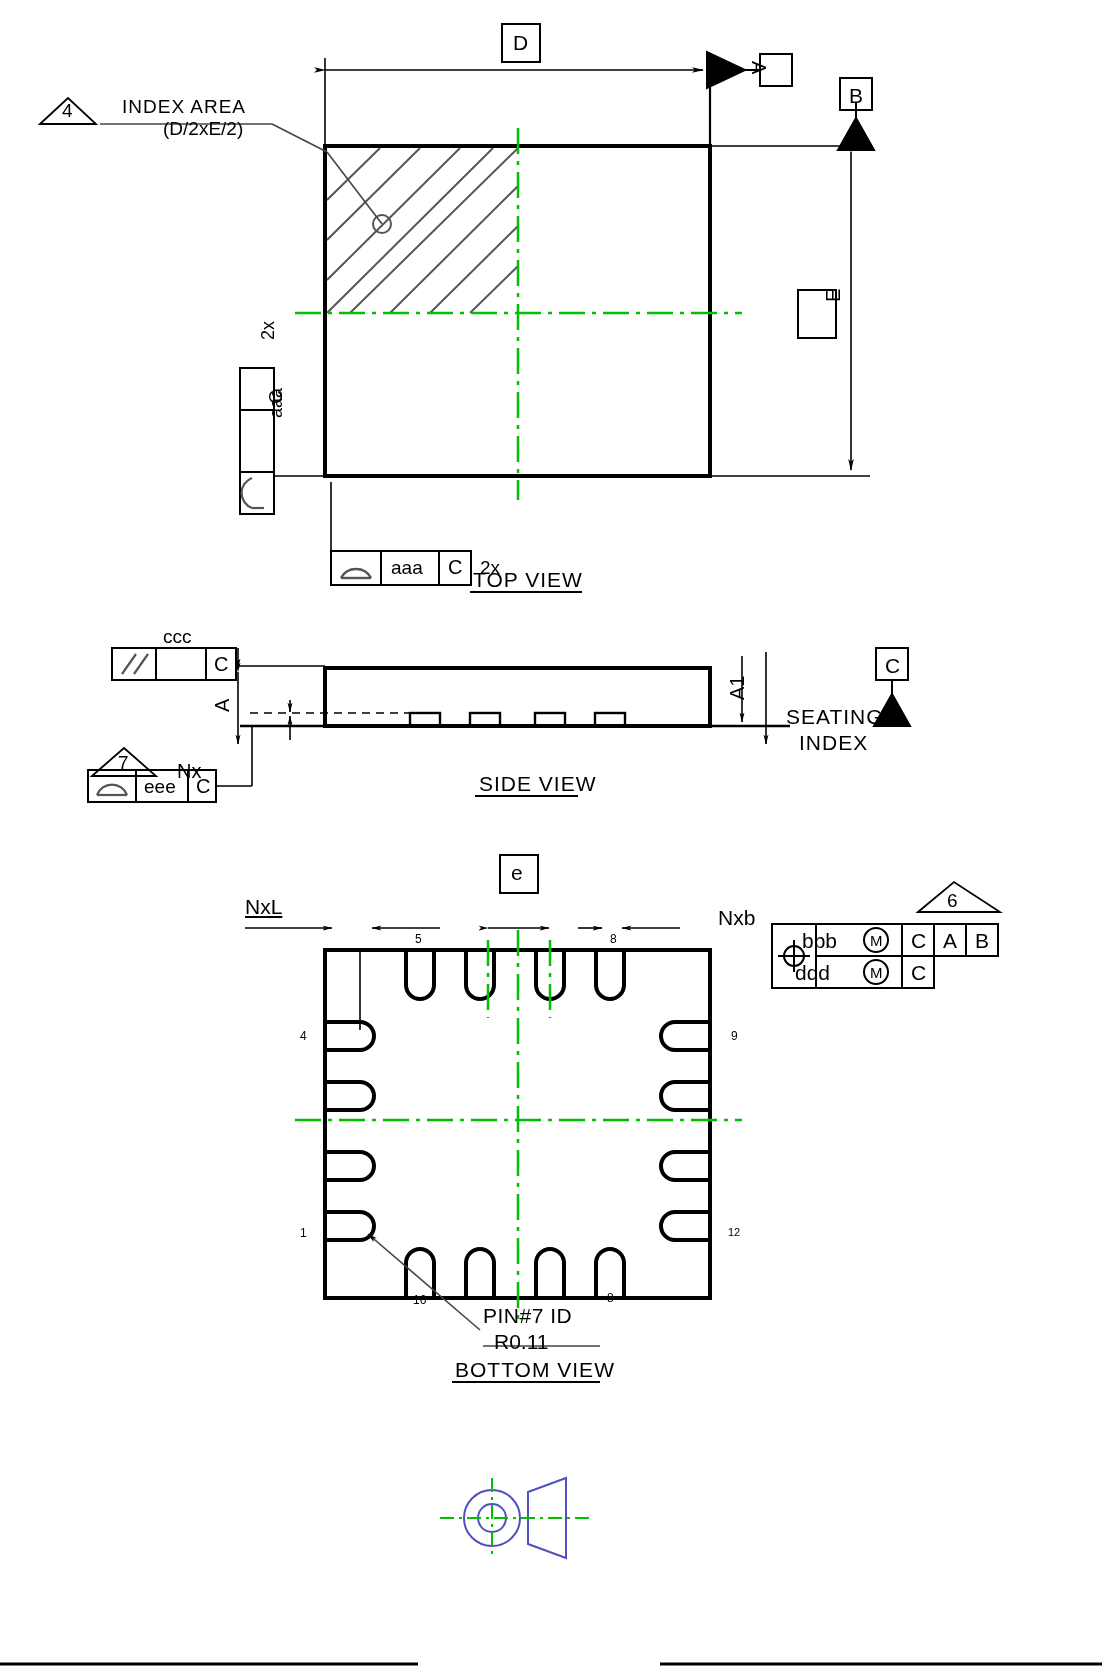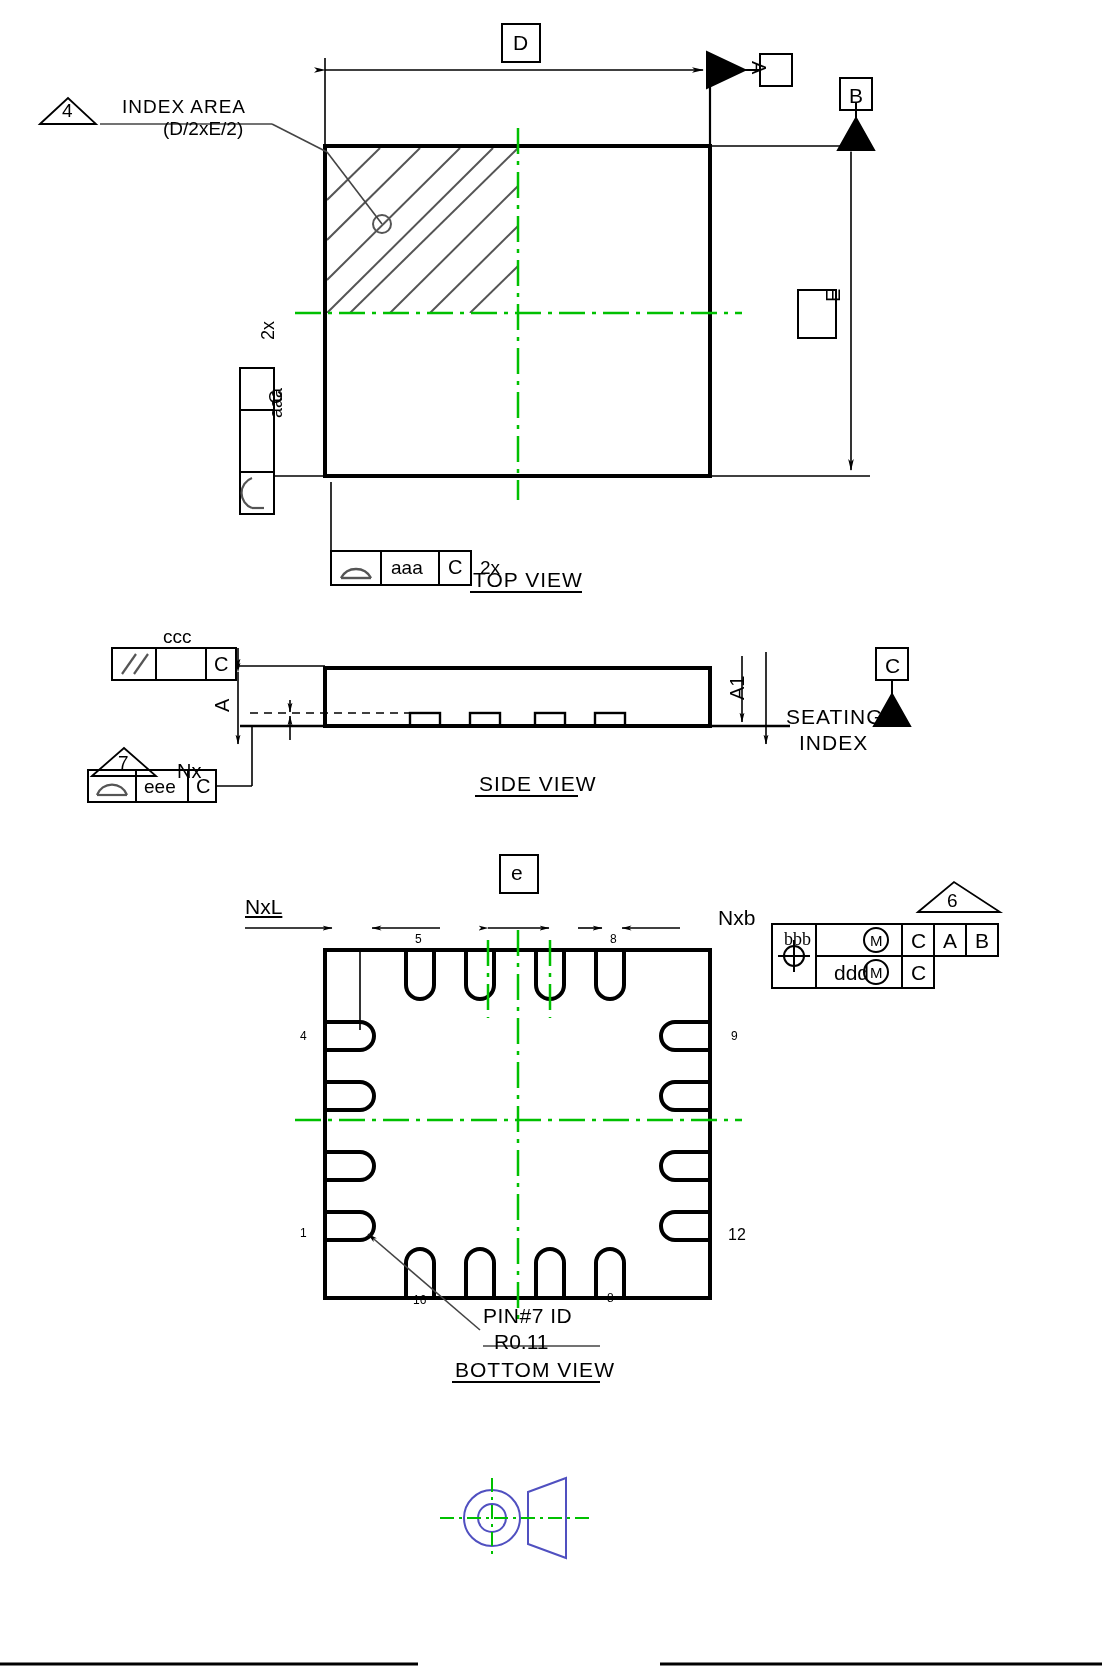--- a/index.html
+++ b/index.html
@@ -311,36 +311,36 @@
 <div class="lbl" style="left:799px;top:731px;font-size:21px;letter-spacing:1px;">INDEX</div>
 <div class="lbl" style="left:885px;top:654px;font-size:21px;">C</div>
 
 <div class="lbl" style="left:479px;top:772px;font-size:21px;letter-spacing:1px;">SIDE VIEW</div>
 
 <div class="lbl" style="left:511px;top:861px;font-size:21px;">e</div>
 <div class="lbl" style="left:245px;top:895px;font-size:21px;text-decoration:underline;">NxL</div>
 <div class="lbl" style="left:718px;top:895px;font-size:21px;margin-top:11px;">Nxb</div>
 <div class="lbl" style="left:947px;top:890px;font-size:19px;">6</div>
 
-<div class="lbl" style="left:784px;top:929px;font-size:18px;font-family:Liberation Serif, serif;">bbb</div>
+<div class="lbl" style="left:802px;top:929px;font-size:21px;">bbb</div>
 <div class="lbl" style="left:870px;top:932px;font-size:15px;">M</div>
 <div class="lbl" style="left:911px;top:929px;font-size:21px;">C</div>
 <div class="lbl" style="left:943px;top:929px;font-size:21px;">A</div>
 <div class="lbl" style="left:975px;top:929px;font-size:21px;">B</div>
 
-<div class="lbl" style="left:834px;top:961px;font-size:21px;">ddd</div>
+<div class="lbl" style="left:795px;top:961px;font-size:21px;">ddd</div>
 <div class="lbl" style="left:870px;top:964px;font-size:15px;">M</div>
 <div class="lbl" style="left:911px;top:961px;font-size:21px;">C</div>
 
 <div class="lbl" style="left:300px;top:1226px;font-size:12px;">1</div>
 <div class="lbl" style="left:300px;top:1029px;font-size:12px;">4</div>
 <div class="lbl" style="left:415px;top:932px;font-size:12px;">5</div>
 <div class="lbl" style="left:610px;top:932px;font-size:12px;">8</div>
 <div class="lbl" style="left:731px;top:1029px;font-size:12px;">9</div>
-<div class="lbl" style="left:728px;top:1226px;font-size:16px;">12</div>
+<div class="lbl" style="left:728px;top:1226px;font-size:11px;">12</div>
 <div class="lbl" style="left:607px;top:1291px;font-size:12px;">8</div>
 <div class="lbl" style="left:413px;top:1293px;font-size:12px;">16</div>
 
 <div class="lbl" style="left:483px;top:1304px;font-size:21px;letter-spacing:0.5px;">PIN#7 ID</div>
 <div class="lbl" style="left:494px;top:1330px;font-size:21px;">R0.11</div>
 <div class="lbl" style="left:455px;top:1358px;font-size:21px;letter-spacing:1px;">BOTTOM VIEW</div>
 
 </div>
 
 </body></html>

